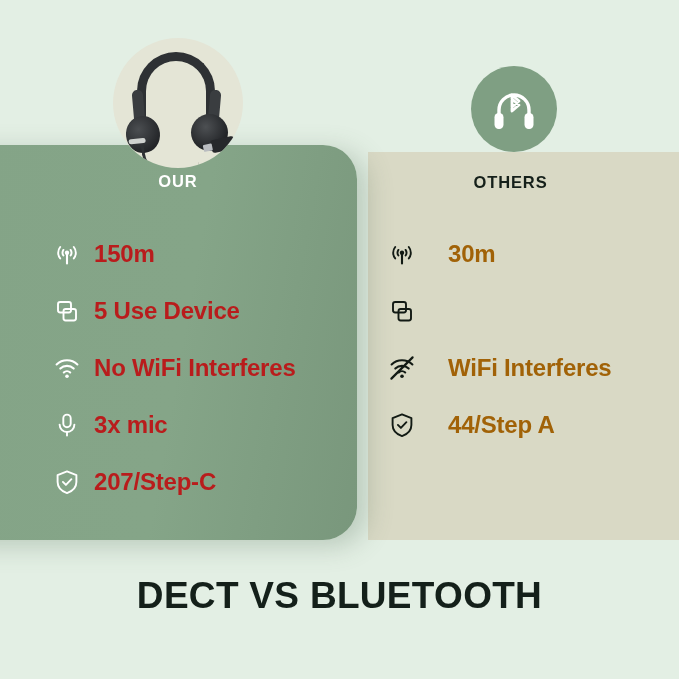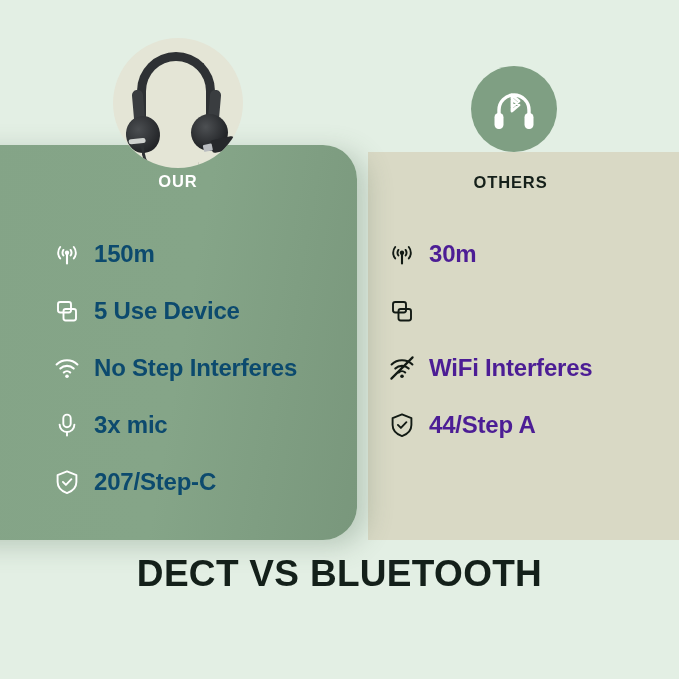--- a/index.html
+++ b/index.html
@@ -110,28 +110,28 @@
     display: flex;
     align-items: center;
     justify-content: center;
   }
   .feat-text {
     font-size: 24px;
     font-weight: bold;
     letter-spacing: -0.2px;
     white-space: nowrap;
   }
-  .features.our .feat-text { color: #0c4a6e; }
-  .features.others .feat-text { color: #4c1d95; }
+  .features.our .feat-text { color: #b91c1c; }
+  .features.others .feat-text { color: #a16207; margin-left: 19px; }
 
   
   .title {
     position: absolute;
     left: 0;
-    top: 553px;
+    top: 575px;
     width: 679px;
     text-align: center;
     font-size: 37px;
     font-weight: bold;
     letter-spacing: 0.3px;
     color: #14201a;
   }
 
   
   .hs { position:absolute; }
@@ -231,21 +231,21 @@
 
     <div class="feat-row">
       <span class="feat-icon">
         <svg width="28" height="28" viewBox="0 0 28 28">
           <path d="M3.6 10.5a15 15 0 0 1 20.8 0" fill="none" stroke="#ffffff" stroke-width="2.1" stroke-linecap="round"></path>
           <path d="M7.3 14.6a9.6 9.6 0 0 1 13.4 0" fill="none" stroke="#ffffff" stroke-width="2.1" stroke-linecap="round"></path>
           <path d="M10.8 18.5a4.7 4.7 0 0 1 6.4 0" fill="none" stroke="#ffffff" stroke-width="2.1" stroke-linecap="round"></path>
           <circle cx="14" cy="22.3" r="1.8" fill="#ffffff"></circle>
         </svg>
       </span>
-      <span class="feat-text">No Step Interferes</span>
+      <span class="feat-text">No WiFi Interferes</span>
     </div>
 
     <div class="feat-row">
       <span class="feat-icon">
         <svg width="28" height="28" viewBox="0 0 28 28">
           <rect x="10.3" y="3.6" width="7.4" height="12.6" rx="3.7" fill="none" stroke="#ffffff" stroke-width="1.9"></rect>
           <path d="M6.6 13.6a7.4 7.4 0 0 0 14.8 0" fill="none" stroke="#ffffff" stroke-width="1.9" stroke-linecap="round"></path>
           <path d="M14 21 V24.6" stroke="#ffffff" stroke-width="1.9" stroke-linecap="round"></path>
         </svg>
       </span>

